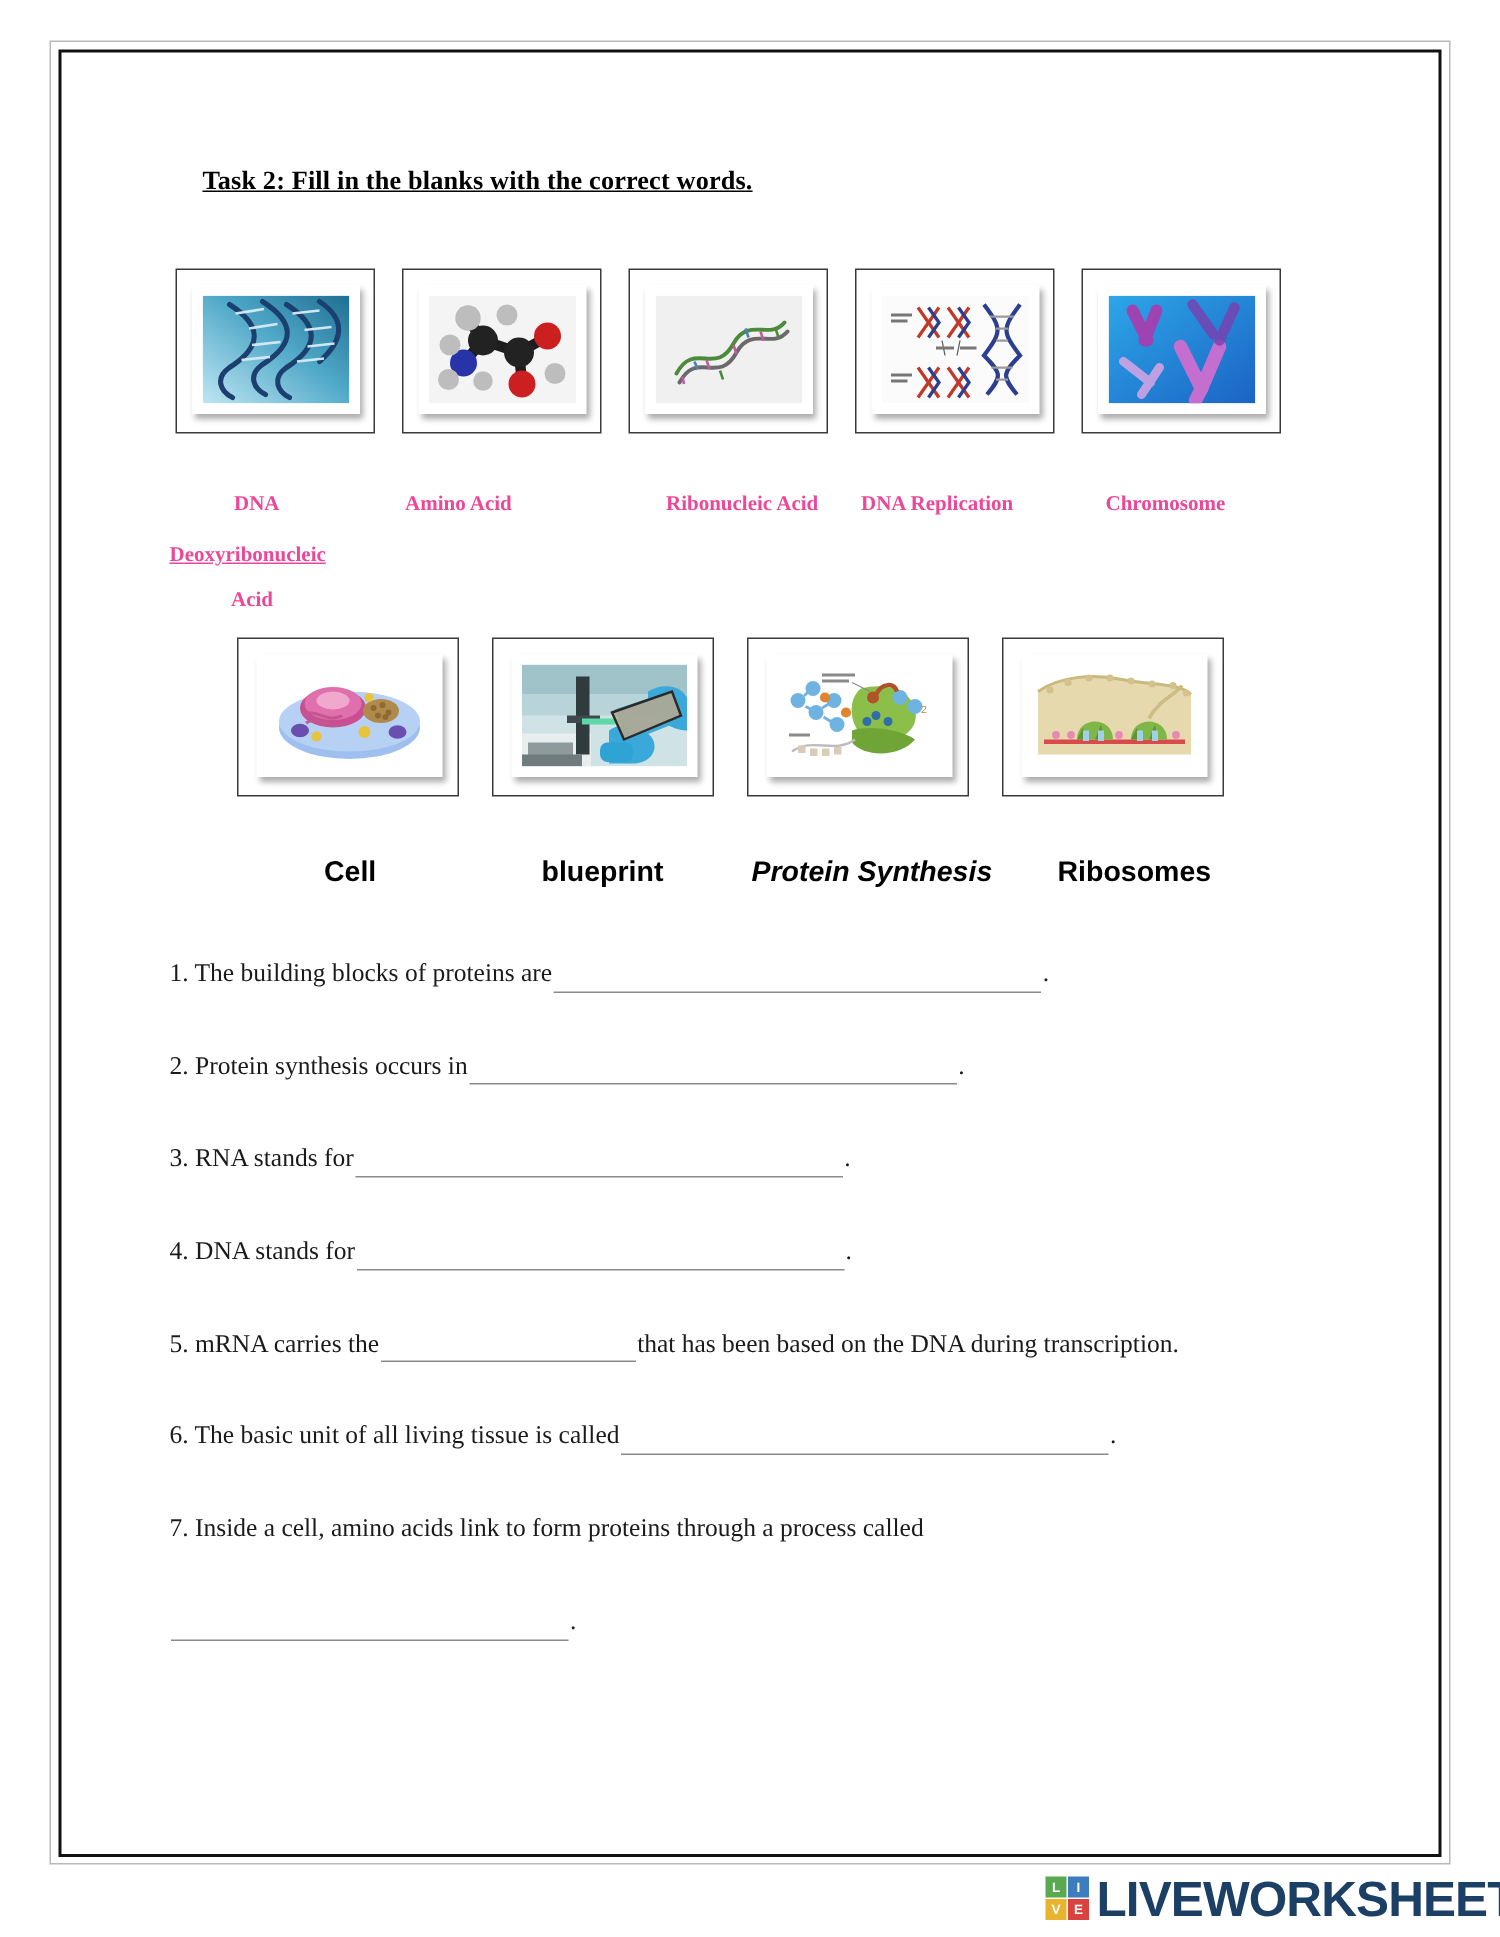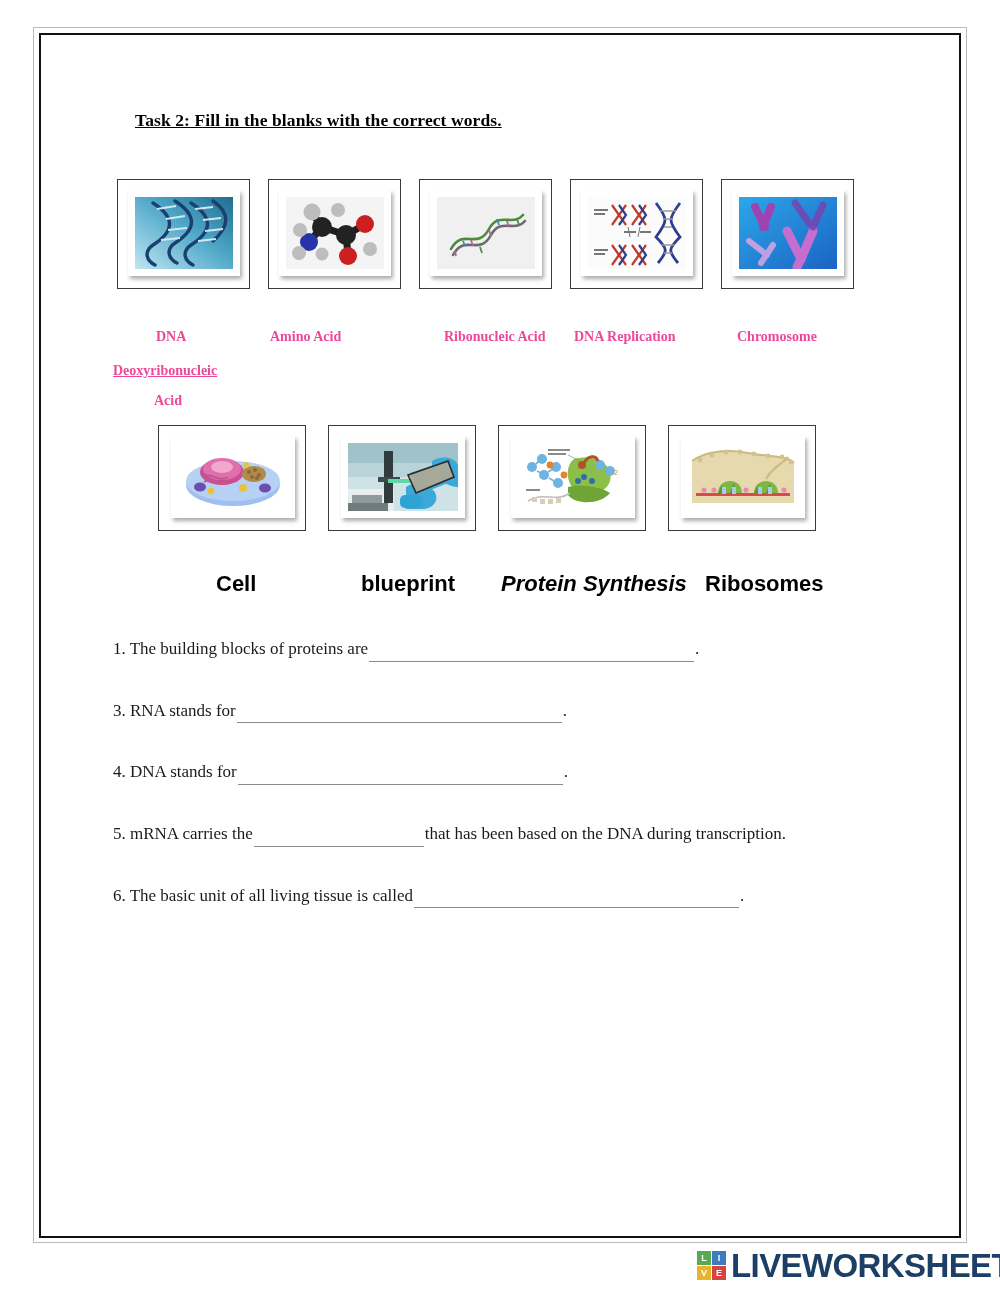--- a/index.html
+++ b/index.html
@@ -95,21 +95,21 @@
     font-size: 14px;
     color: #ec4899;
     position: relative;
     height: 26px;
   }
   .wordbank-serif span { position: absolute; top: 0; white-space: nowrap; }
 
   .wordbank-sans {
     font-family: "Liberation Sans", sans-serif;
     font-weight: bold;
-    font-size: 22px;
+    font-size: 19px;
     color: #000;
     position: relative;
     height: 26px;
   }
   .wordbank-sans span { position: absolute; top: 0; white-space: nowrap; }
 
   
   .questions {
     margin-top: 40px;
     font-family: "Liberation Serif", serif;
@@ -543,29 +543,31 @@
     <span style="left:103px;">Cell</span>
     <span style="left:248px;">blueprint</span>
     <span style="left:388px;font-style:italic;">Protein Synthesis</span>
     <span style="left:592px;">Ribosomes</span>
   </div>
 
   <div class="questions">
 
     <p class="q"><span>1. The building blocks of proteins are</span><span class="blank" style="width:325px;"></span><span>.</span></p>
 
+    <p class="q"><span>2. Protein synthesis occurs in</span><span class="blank" style="width:325px;"></span><span>.</span></p>
 
     <p class="q"><span>3. RNA stands for</span><span class="blank" style="width:325px;"></span><span>.</span></p>
 
     <p class="q"><span>4. DNA stands for</span><span class="blank" style="width:325px;"></span><span>.</span></p>
 
     <p class="q"><span>5. mRNA carries the</span><span class="blank" style="width:170px;"></span><span>that has been based on the DNA during transcription.</span></p>
 
     <p class="q"><span>6. The basic unit of all living tissue is called</span><span class="blank" style="width:325px;"></span><span>.</span></p>
 
+    <p class="q"><span>7. Inside a cell, amino acids link to form proteins through a process called</span><span class="q7-blank-line" style="display:block;"><span class="blank" style="width:265px;"></span><span>.</span></span></p>
 
   </div>
 </div>
 
 <div id="lw-logo">
   <div id="lw-tiles">
     <div style="background:#5aa84f;">L</div>
     <div style="background:#3d7dbf;">I</div>
     <div style="background:#e8b430;">V</div>
     <div style="background:#d9433f;">E</div>

